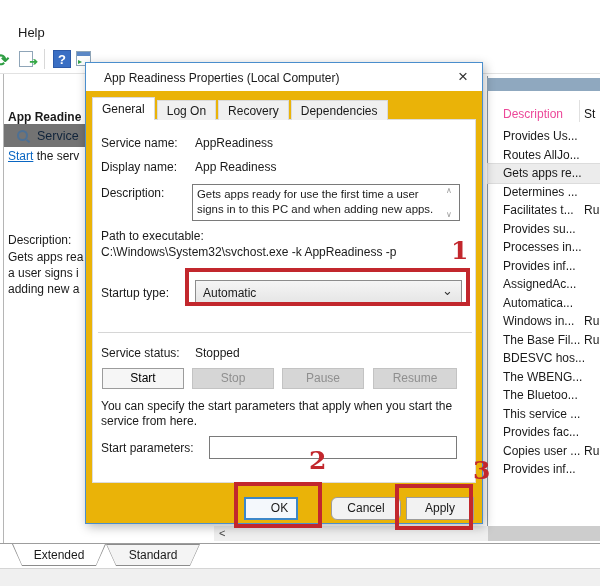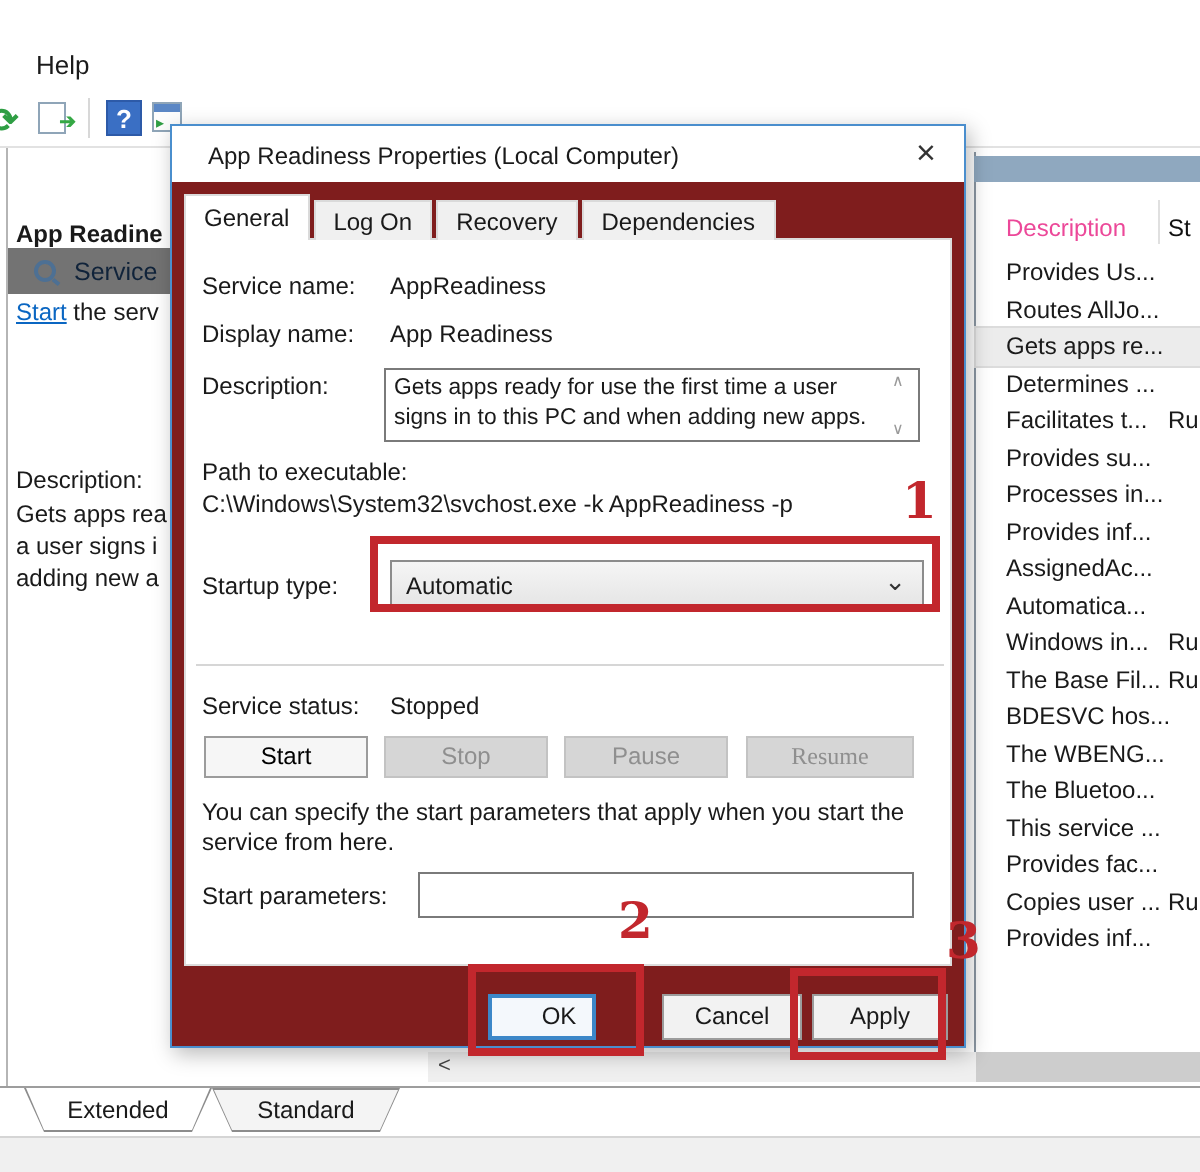--- a/index.html
+++ b/index.html
@@ -65,21 +65,21 @@
   .sheet-tab .shape-inner { position:absolute; inset:1px 1px 1px 1px; background:#fff;
       clip-path:polygon(0 0, 100% 0, calc(100% - 9px) 100%, 9px 100%); }
   .sheet-tab .lbl { position:absolute; width:100%; text-align:center; top:4px; font-size:12px; z-index:2; }
   .tab-extended { left:12px; width:94px; }
   .tab-extended .shape-inner { top:0; }
   .tab-standard { left:106px; width:94px; }
   .tab-standard .shape-inner { background:#f4f4f4; }
   .statusbar { left:0; top:568px; width:600px; height:18px; background:#f0f0f0; border-top:1px solid #d5d5d5; }
 
   
-  .dlg { left:85px; top:62px; width:398px; height:462px; background:#7f1d1d;
+  .dlg { left:85px; top:62px; width:398px; height:462px; background:#eab308;
          border:1px solid #4a8ecd; box-shadow:2px 3px 10px rgba(0,0,0,.28); z-index:10; }
   .dlg-titlebar { left:0; top:0; width:100%; height:28px; background:#fff; }
   .dlg-title { left:18px; top:8px; font-size:12px; }
   .dlg-close { right:8px; top:3px; width:22px; height:22px; text-align:center; line-height:21px;
                font-size:17px; color:#333; }
   .dlg-tabs { left:6px; top:34px; display:flex; align-items:flex-end; position:absolute; z-index:3; }
   .dlg-tab { border:1px solid #dadada; border-bottom:none; background:#f0f0f0; height:20px;
              padding:3px 9px 0 9px; margin-right:2px; font-size:12px; }
   .dlg-tab.active { background:#fff; height:23px; padding-top:4px; }
   .dlg-page { left:6px; top:56px; width:384px; height:364px; background:#fff; border:1px solid #dcdcdc; }
@@ -95,29 +95,29 @@
   .dropdown { left:102px; top:160px; width:267px; height:26px; border:1px solid #8c8c8c;
               background:linear-gradient(#f5f5f5,#e4e4e4); }
   .dropdown .val { position:absolute; left:7px; top:5px; font-size:12px; }
   .dropdown .chev { position:absolute; right:8px; top:2px; font-size:13px; color:#333; }
   .hsep { left:5px; top:212px; width:374px; height:1px; background:#d6d6d6; }
   .status-label { top:226px; }
   .status-value { top:226px; }
   .svc-btn { top:248px; width:82px; height:21px; text-align:center; line-height:19px; font-size:12px; }
   .svc-btn.enabled { background:#f6f6f6; border:1px solid #9c9c9c; color:#000; }
   .svc-btn.disabled { background:#d6d6d6; border:1px solid #c3c3c3; color:#8f8f8f; }
-  .b-start { left:9px; } .b-stop { left:99px; } .b-pause { left:189px; } .b-resume { left:280px; width:84px;font-family:Liberation Serif, serif; }
+  .b-start { left:9px; } .b-stop { left:99px; } .b-pause { left:189px; } .b-resume { left:280px; width:84px; }
   .params-para { left:8px; top:279px; width:372px; font-size:12px; line-height:15px; }
   .params-label { top:321px; }
   .params-input { left:116px; top:316px; width:248px; height:23px; border:1px solid #7a7a7a;
                   font-family:"Liberation Sans", sans-serif; font-size:12px; padding:2px 4px; background:#fff; }
   .dlg-btn { top:434px; height:23px; text-align:center; line-height:21px; font-size:12px;
              background:#f2f2f2; border:1px solid #9c9c9c; }
   .btn-ok { left:158px; width:54px; border:2px solid #3c87c8; background:#f4f8fc; line-height:19px;padding-left:17px; }
-  .btn-cancel { left:245px; width:70px; }
+  .btn-cancel { left:245px; width:70px;border-radius:6px; }
   .btn-apply { left:320px; width:68px; }
 
   
   .ann { z-index:30; }
   .ann-rect { border:4px solid #c2272d; background:transparent; }
   .ann-num { color:#c2272d; font-family:"DejaVu Serif", serif; font-weight:bold; font-size:25px; }
   .rect1 { left:185px; top:268px; width:285px; height:38px; }
   .num1 { left:451px; top:236px; }
   .rect2 { left:234px; top:482px; width:88px; height:46px; }
   .num2 { left:309px; top:446px; }

